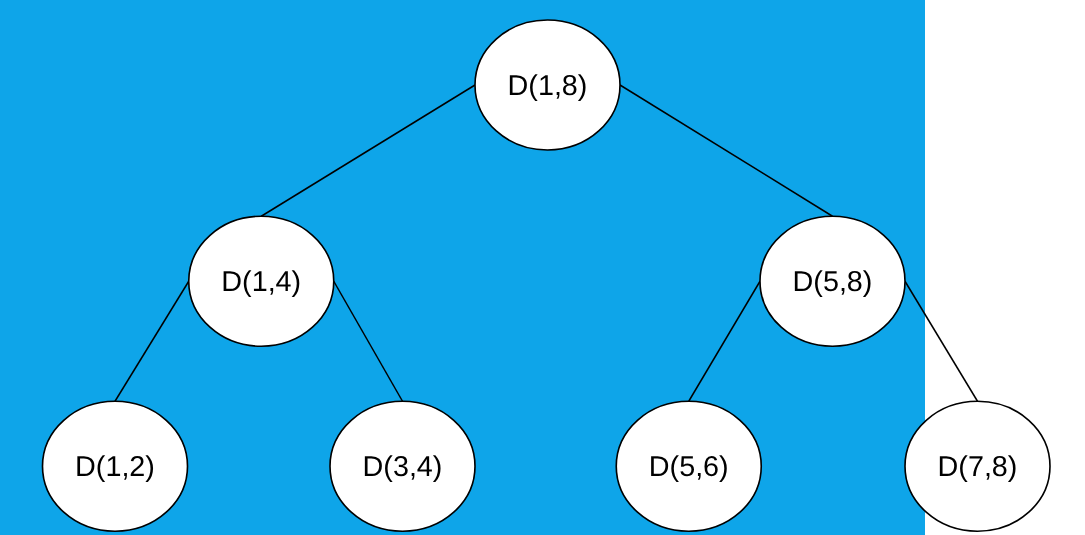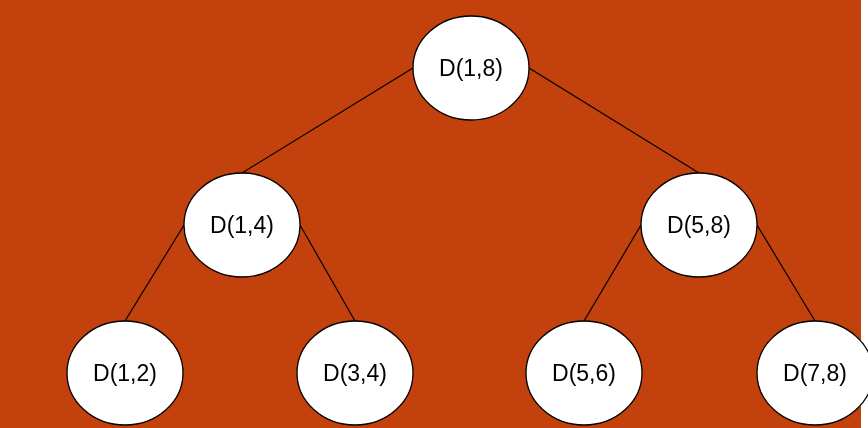--- a/index.html
+++ b/index.html
@@ -5,24 +5,23 @@
   html, body {
     margin: 0;
     padding: 0;
     background: #ffffff;
     width: 868px;
     height: 428px;
     overflow: hidden;
   }
   #canvas-wrap {
     position: relative;
-    width: 828px;
+    width: 740px;
     height: 428px;
-    background: #c2410c;
-    padding-left: 33px;
+    background: #0ea5e9;
   }
   svg {
     display: block;
   }
   .tree-edge {
     stroke: #000000;
     stroke-width: 1.2;
     fill: none;
   }
   .tree-node-ellipse {

